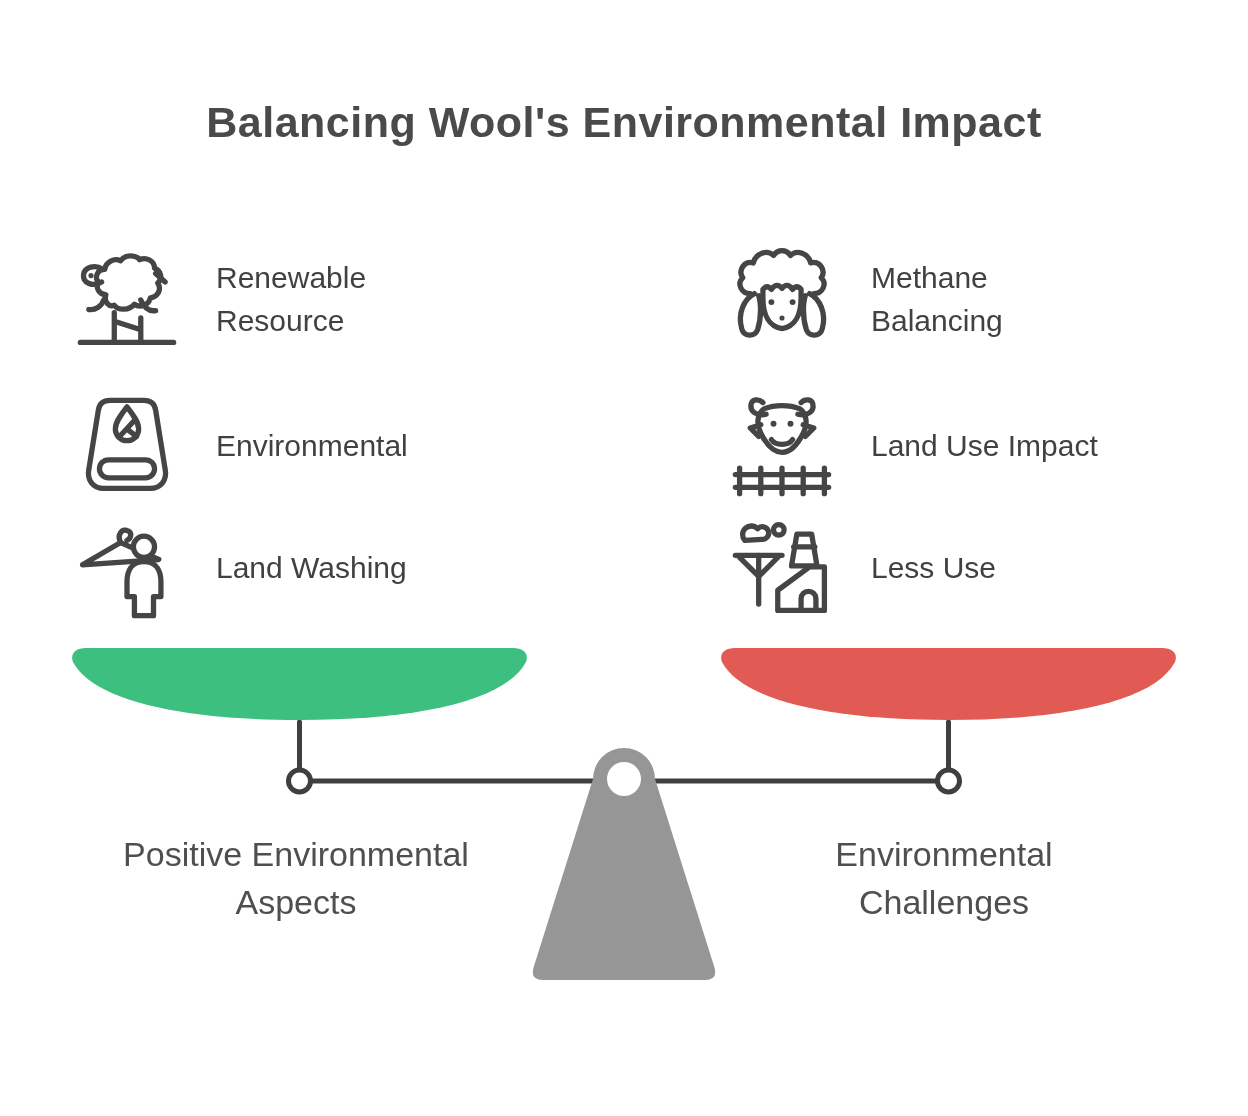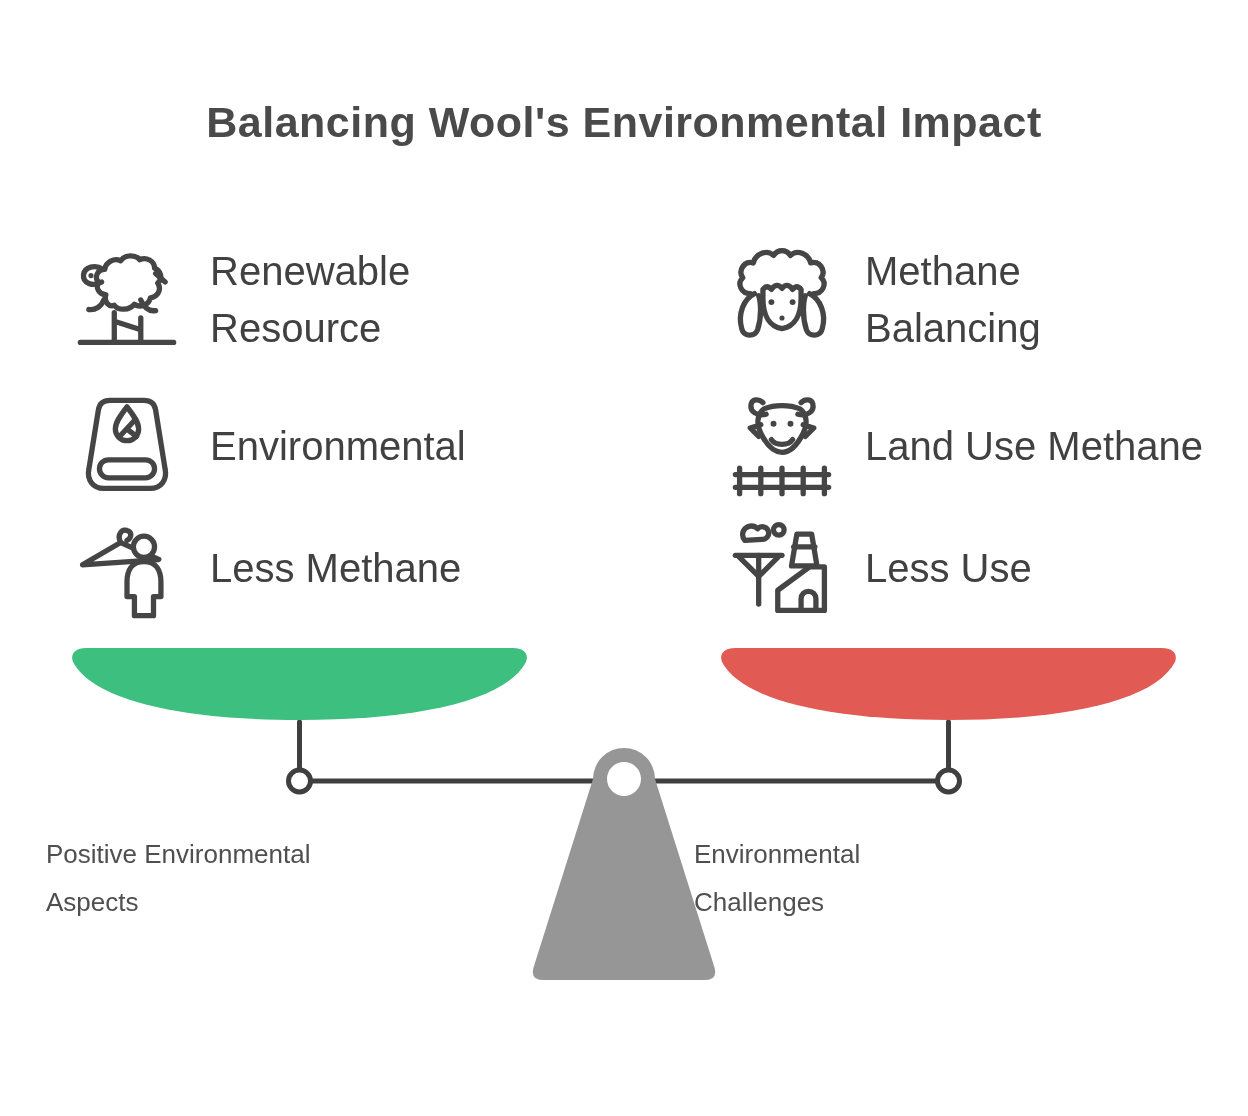--- a/index.html
+++ b/index.html
@@ -22,27 +22,29 @@
     display:flex;align-items:center;gap:30px;height:112px;
   }
   .row.r1{top:244px}
   .row.r2{top:390px}
   .row.r3{top:512px}
   .row.left{left:74px}
   .row.right{left:729px}
   .item-icon{width:106px;height:106px;flex:0 0 auto;}
   .item-icon svg{width:100%;height:100%;display:block;}
   .item-label{
-    font-size:40px;color:#414141;line-height:1.42;
+    font-size:30px;color:#414141;line-height:1.42;
     white-space:pre-line;
+    margin-left:6px;
   }
   .scale-svg{position:absolute;top:0;left:0;width:1248px;height:1116px;}
   .pan-label{
     position:absolute;top:830px;width:500px;
-    font-size:26px;color:#4f4f4f;line-height:48px;
+    text-align:center;
+    font-size:34px;color:#4f4f4f;line-height:48px;
     white-space:pre-line;
   }
   .pan-label.left{left:46px}
   .pan-label.right{left:694px}
   .ico{fill:none;stroke:#454545;stroke-width:5;stroke-linecap:round;stroke-linejoin:round;}
   .ico-fill{fill:#454545;stroke:none;}
   .ico-white{fill:#ffffff;stroke:#454545;stroke-width:5;stroke-linecap:round;stroke-linejoin:round;}
 </style>
 </head>
 <body>
@@ -82,21 +84,21 @@
 
   <div class="row left r3">
     <div class="item-icon">
       <svg viewBox="0 0 100 100">
         <path class="ico" d="M44,26 C40,18 46,12 51,15 C55,17 54,22 50,24"></path>
         <path class="ico" d="M44,26 L80,42 L8,47 Z"></path>
         <circle class="ico-white" cx="66" cy="30" r="10"></circle>
         <path class="ico-white" d="M66,44 C54,44 50,53 50,63 L50,77 L57,77 L57,95 L75,95 L75,77 L82,77 L82,63 C82,53 78,44 66,44 Z"></path>
       </svg>
     </div>
-    <div class="item-label">Less Methane</div>
+    <div class="item-label">Land Washing</div>
   </div>
 
   <div class="row right r1">
     <div class="item-icon">
       <svg viewBox="0 0 100 100">
         <path class="ico" d="M20,44 C12,44 7,35 13,29 C8,22 15,12 23,15 C25,6 36,2 42,8 C46,2 54,2 58,8 C64,2 75,6 77,15 C85,12 92,22 87,29 C93,35 88,44 80,44"></path>
         <path class="ico" d="M24,44 C14,49 8,63 12,77 C14,85 24,85 27,78 C31,66 30,52 28,46"></path>
         <path class="ico" d="M76,44 C86,49 92,63 88,77 C86,85 76,85 73,78 C69,66 70,52 72,46"></path>
         <path class="ico" d="M32,40 Q36,35 40,40 Q45,33 50,39 Q55,33 60,40 Q64,35 68,40 L68,48 C68,64 62,75 50,77 C38,75 32,64 32,48 Z"></path>
         <circle class="ico-fill" cx="40" cy="52" r="2.8"></circle>
@@ -116,21 +118,21 @@
         <path class="ico" d="M33,15 C26,20 26,30 30,38 C35,48 42,56 50,56 C58,56 65,48 70,38 C74,30 74,20 67,15 C57,11 43,11 33,15 Z"></path>
         <path class="ico" d="M30,30 L20,33 L28,41"></path>
         <path class="ico" d="M70,30 L80,33 L72,41"></path>
         <circle class="ico-fill" cx="42" cy="29" r="2.8"></circle>
         <circle class="ico-fill" cx="58" cy="29" r="2.8"></circle>
         <path class="ico" d="M40,44 C44,50 56,50 60,44"></path>
         <path class="ico" stroke-width="6" d="M6,77 H94 M6,89 H94"></path>
         <path class="ico" stroke-width="6" d="M10,71 V95 M30,71 V95 M50,71 V95 M70,71 V95 M90,71 V95"></path>
       </svg>
     </div>
-    <div class="item-label">Land Use Methane</div>
+    <div class="item-label">Land Use Impact</div>
   </div>
 
   <div class="row right r3">
     <div class="item-icon">
       <svg viewBox="0 0 100 100">
         <path class="ico" d="M15,24 A8,8 0 1 1 27,13 A6,6 0 1 1 31,23 Z"></path>
         <circle class="ico" cx="47" cy="14" r="5"></circle>
         <path class="ico" d="M6,38 H50"></path>
         <path class="ico" d="M28,38 V84"></path>
         <path class="ico" d="M10,40 L28,58 L46,40"></path>

